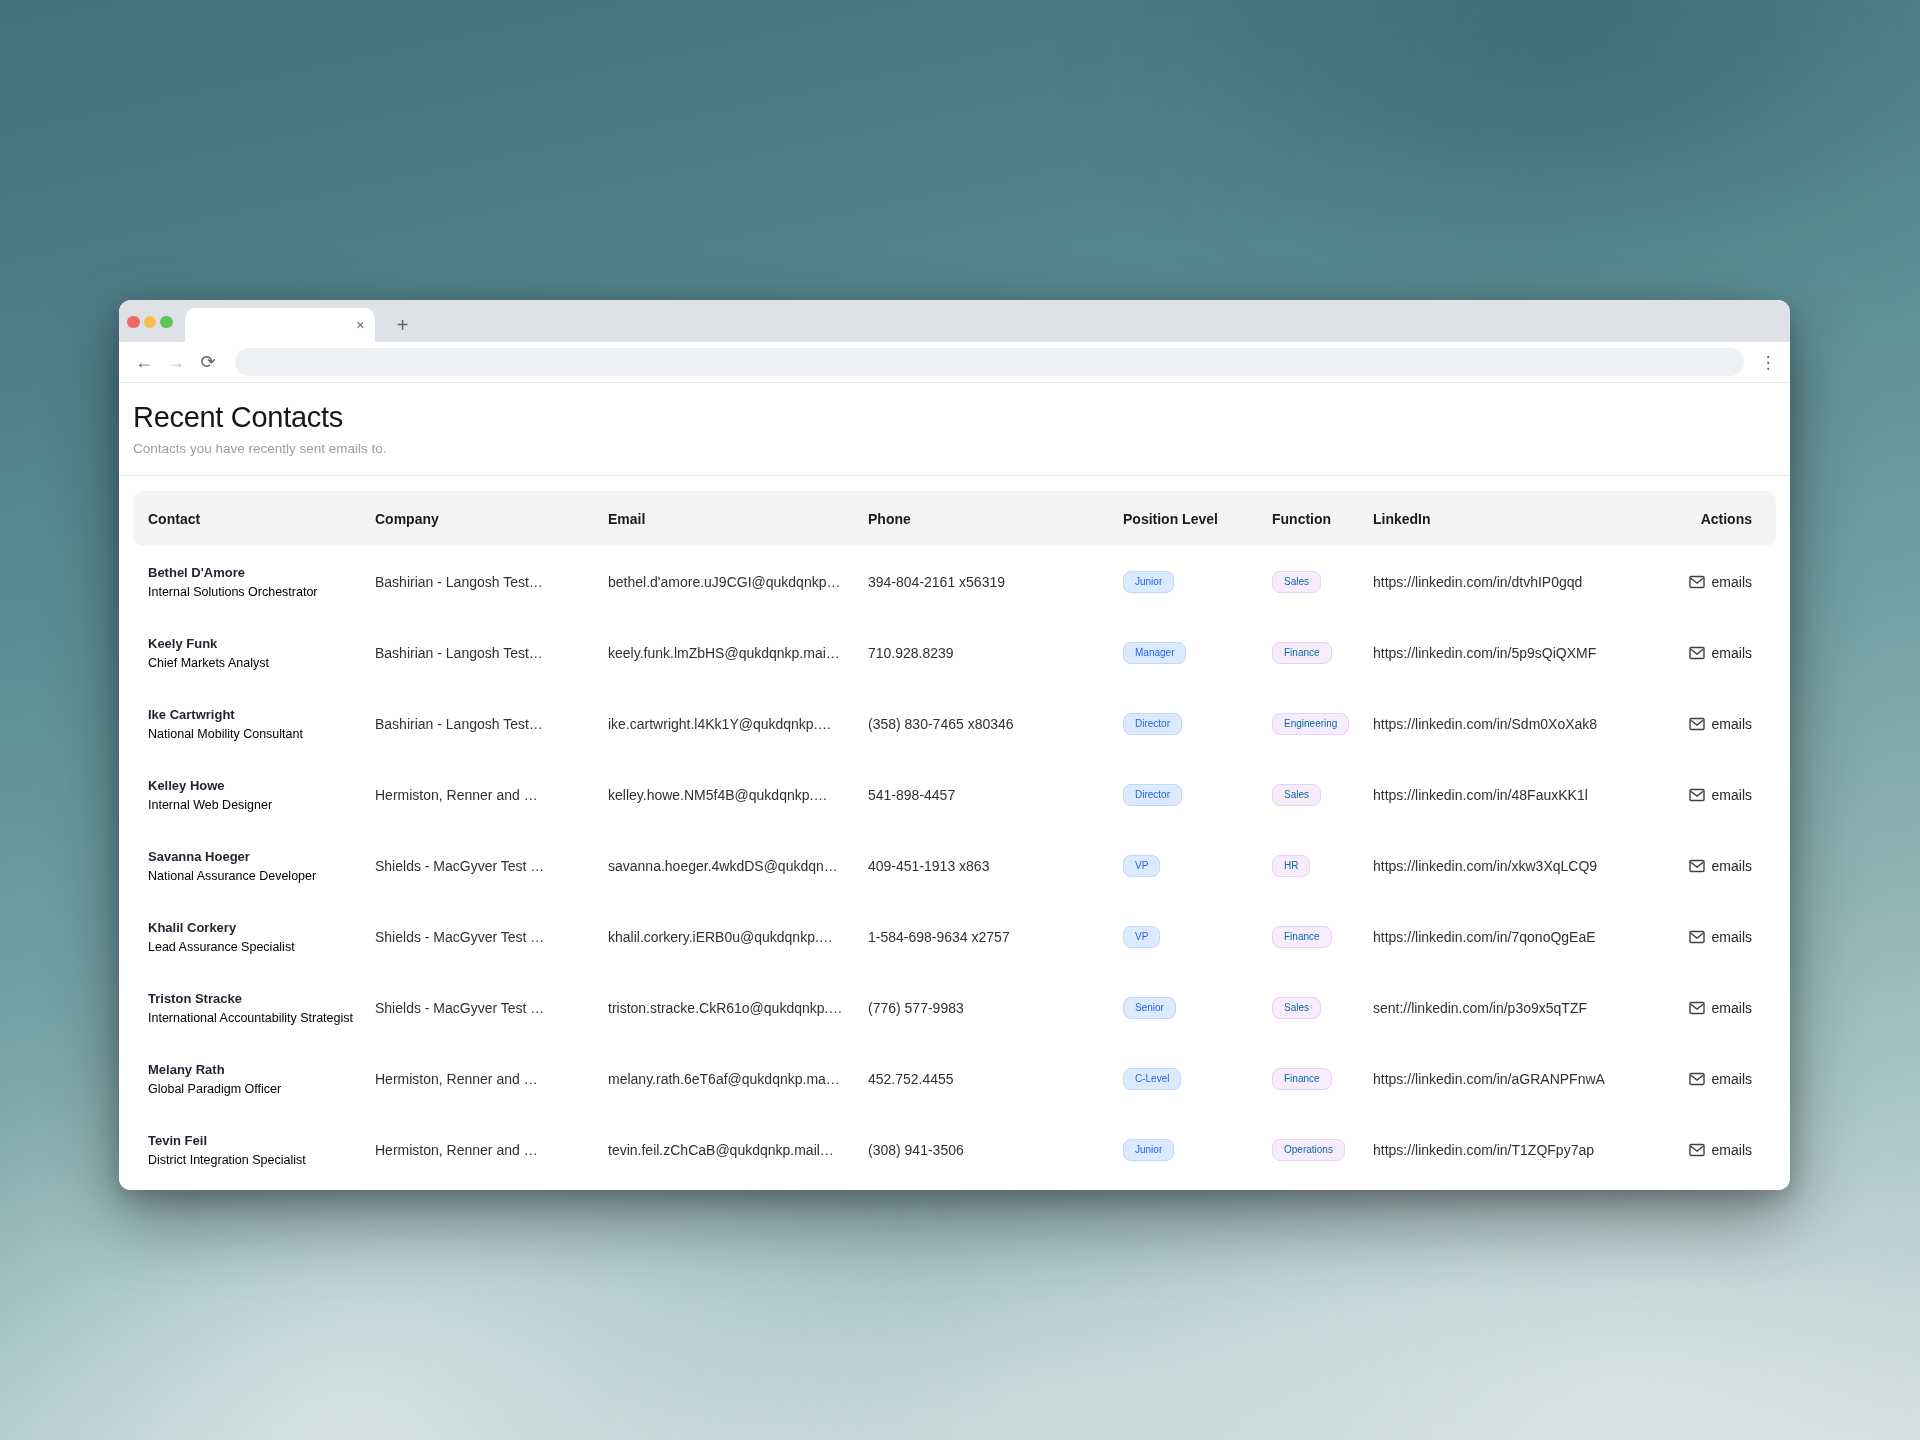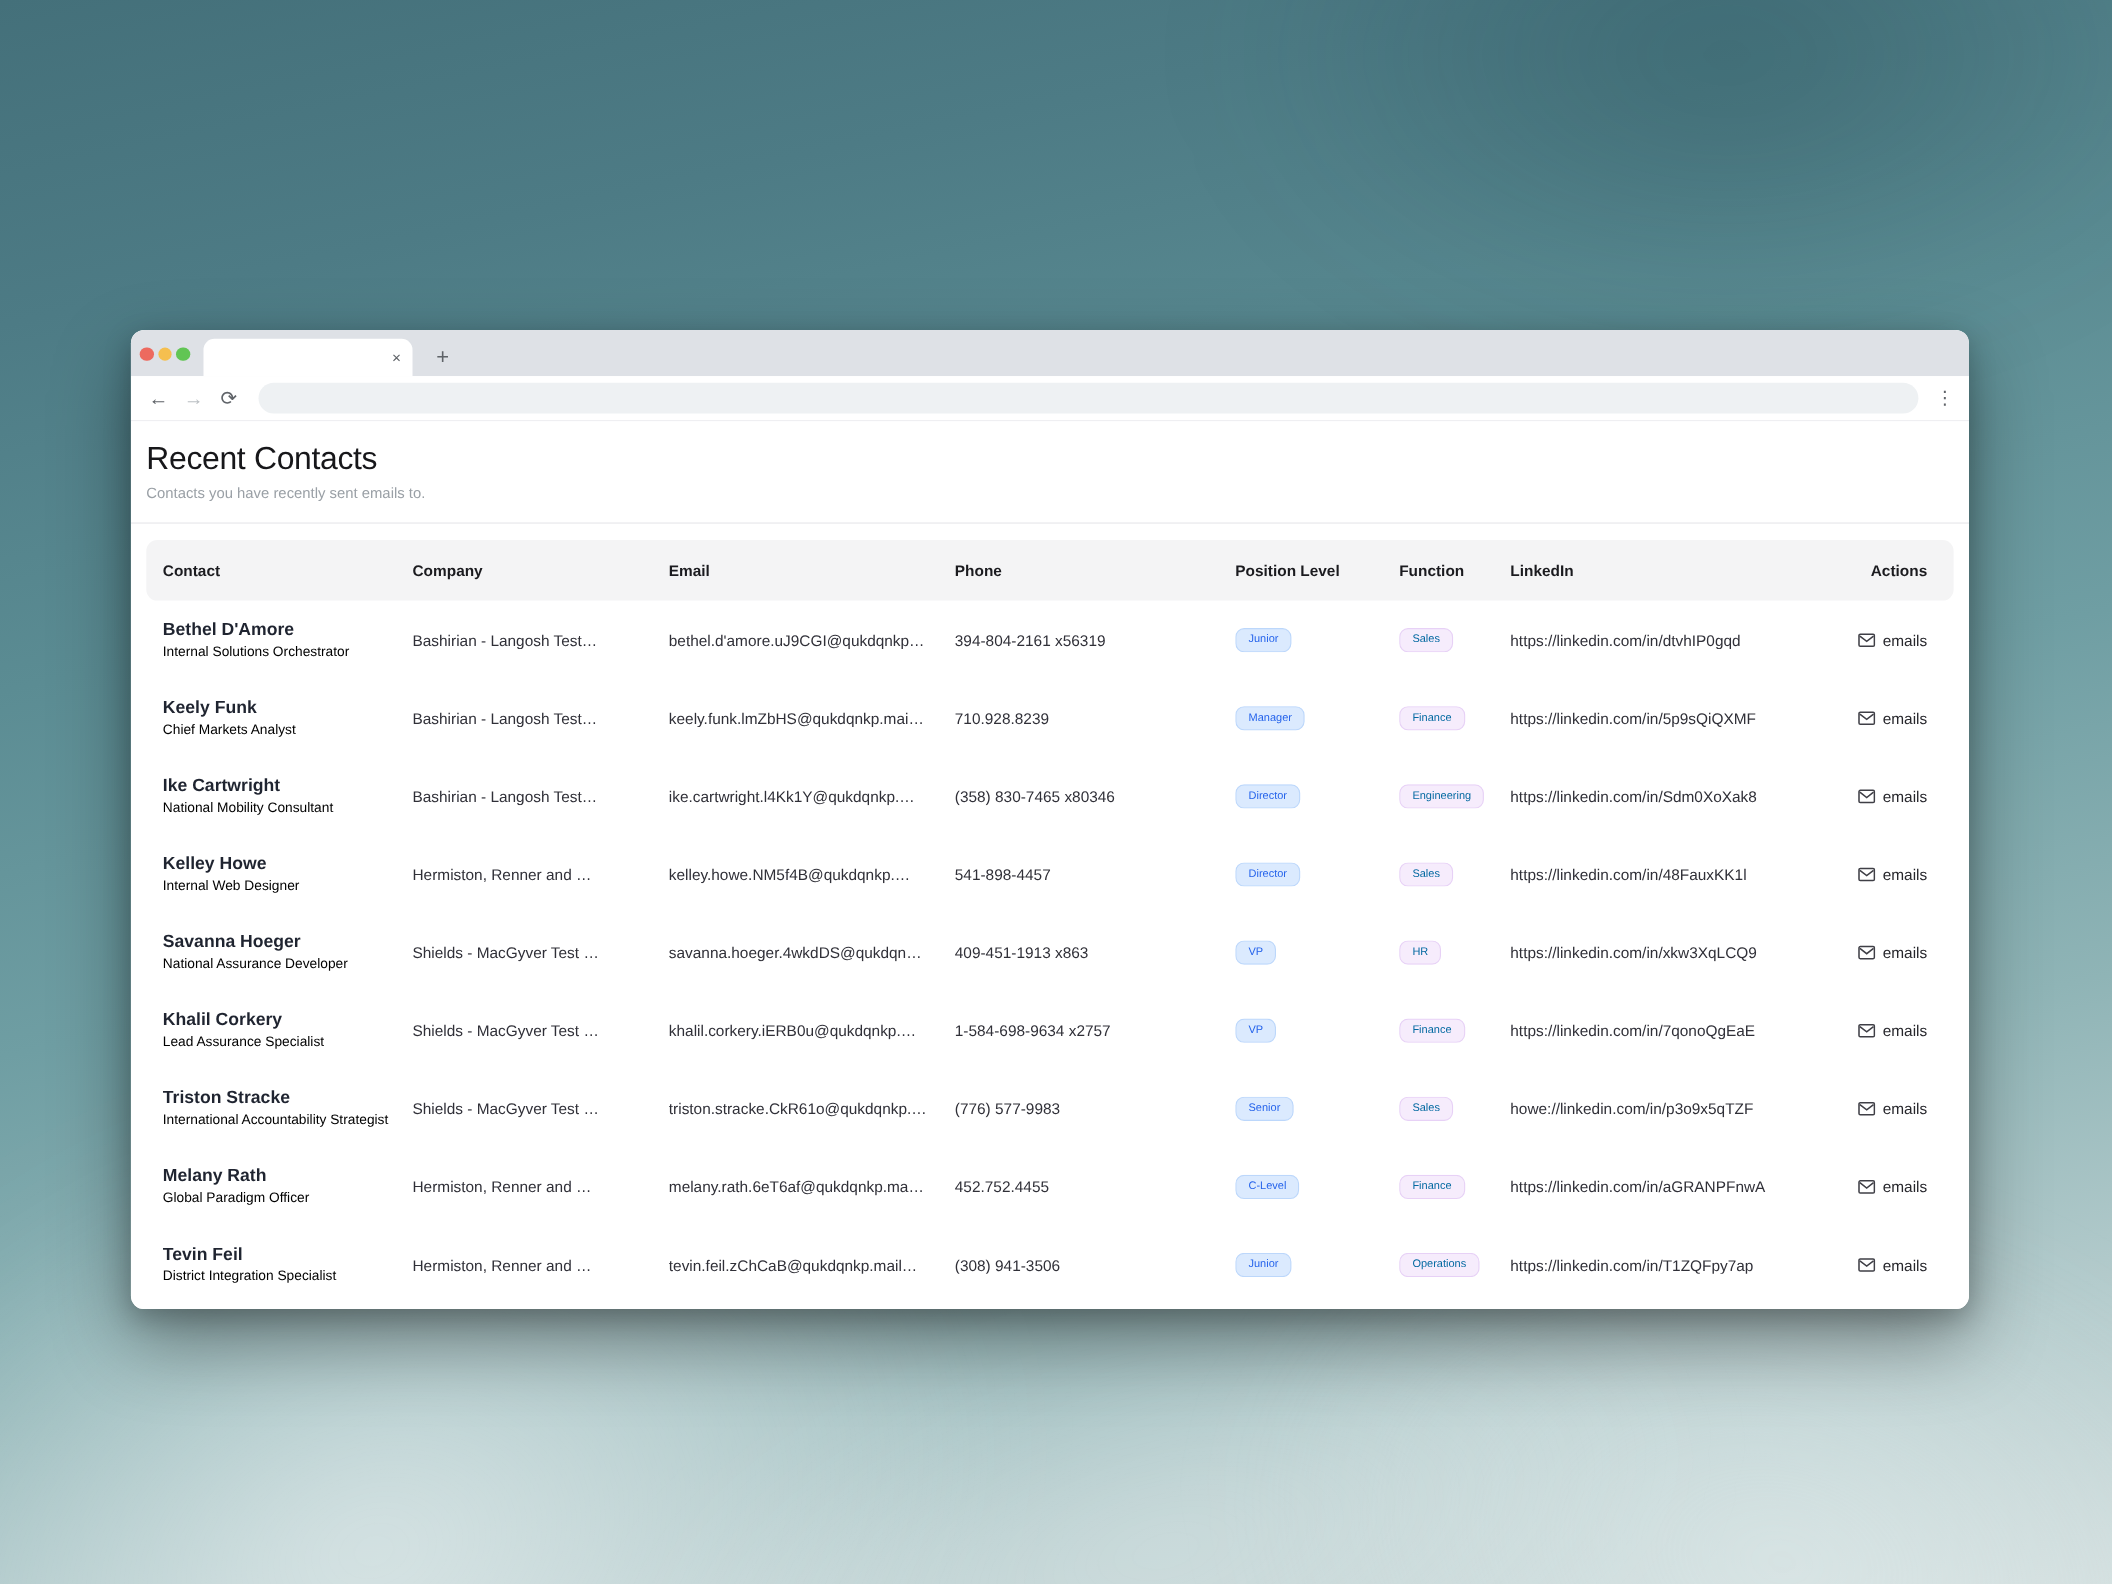--- a/index.html
+++ b/index.html
@@ -41,21 +41,21 @@
   p.subtitle{margin:6px 0 0;font-size:13.5px;line-height:18px;color:#9aa0a6;}
   .divider{border:none;border-top:1px solid #e6e6ea;margin:17px 0 0;}
   .tablewrap{margin:15px 14px 0;}
   .thead,.tr{display:grid;grid-template-columns:227px 233px 260px 255px 149px 101px 295px 1fr;
     padding:0 24px 0 15px;align-items:center;}
   .thead{background:#f4f4f5;border-radius:10px;height:55px;}
   .th{font-size:14px;font-weight:700;color:#1b1b1f;}
   .th:last-child{text-align:right;}
   .tr{height:71px;}
   .td{font-size:14px;color:#303038;white-space:nowrap;overflow:hidden;}
-  .name{font-size:16px;font-weight:700;color:#1f2430;line-height:18px;}
+  .name{font-size:13px;font-weight:700;color:#1f2430;line-height:18px;}
   .role{font-size:12.5px;color:#000000;line-height:15px;margin-top:3px;}
   .badge{display:inline-block;font-size:10px;line-height:1;padding:5px 11px;border-radius:8px;}
   .badge.blue{background:#dbeafe;color:#2563eb;border:1px solid #bcd7fb;}
   .badge.purple{background:#f6ecfc;color:#0369a1;border:1px solid #e7d1f6;}
   .td.actions{display:flex;justify-content:flex-end;overflow:visible;}
   .emails{display:inline-flex;align-items:center;gap:7px;font-size:14px;color:#27272c;cursor:pointer;text-decoration:none;}
 </style>
 </head>
 <body>
 
@@ -234,21 +234,21 @@
             <div class="tr">
               <div class="td contact">
                 <div class="name">Triston Stracke</div>
                 <div class="role">International Accountability Strategist</div>
               </div>
               <div class="td">Shields - MacGyver Test …</div>
               <div class="td">triston.stracke.CkR61o@qukdqnkp.…</div>
               <div class="td">(776) 577-9983</div>
               <div class="td"><span class="badge blue">Senior</span></div>
               <div class="td"><span class="badge purple">Sales</span></div>
-              <div class="td">howe://linkedin.com/in/p3o9x5qTZF</div>
+              <div class="td">sent://linkedin.com/in/p3o9x5qTZF</div>
               <div class="td actions">
                 <a class="emails">
                   <svg width="16" height="14" viewBox="0 0 16 14">
                     <rect x="1" y="1.5" width="14" height="11" rx="1.2" fill="none" stroke="#3f3f46" stroke-width="1.4"></rect>
                     <path d="M1.8 3.2 L8 8 L14.2 3.2" fill="none" stroke="#3f3f46" stroke-width="1.4"></path>
                   </svg>
                   <span>emails</span>
                 </a>
               </div>
             </div>

